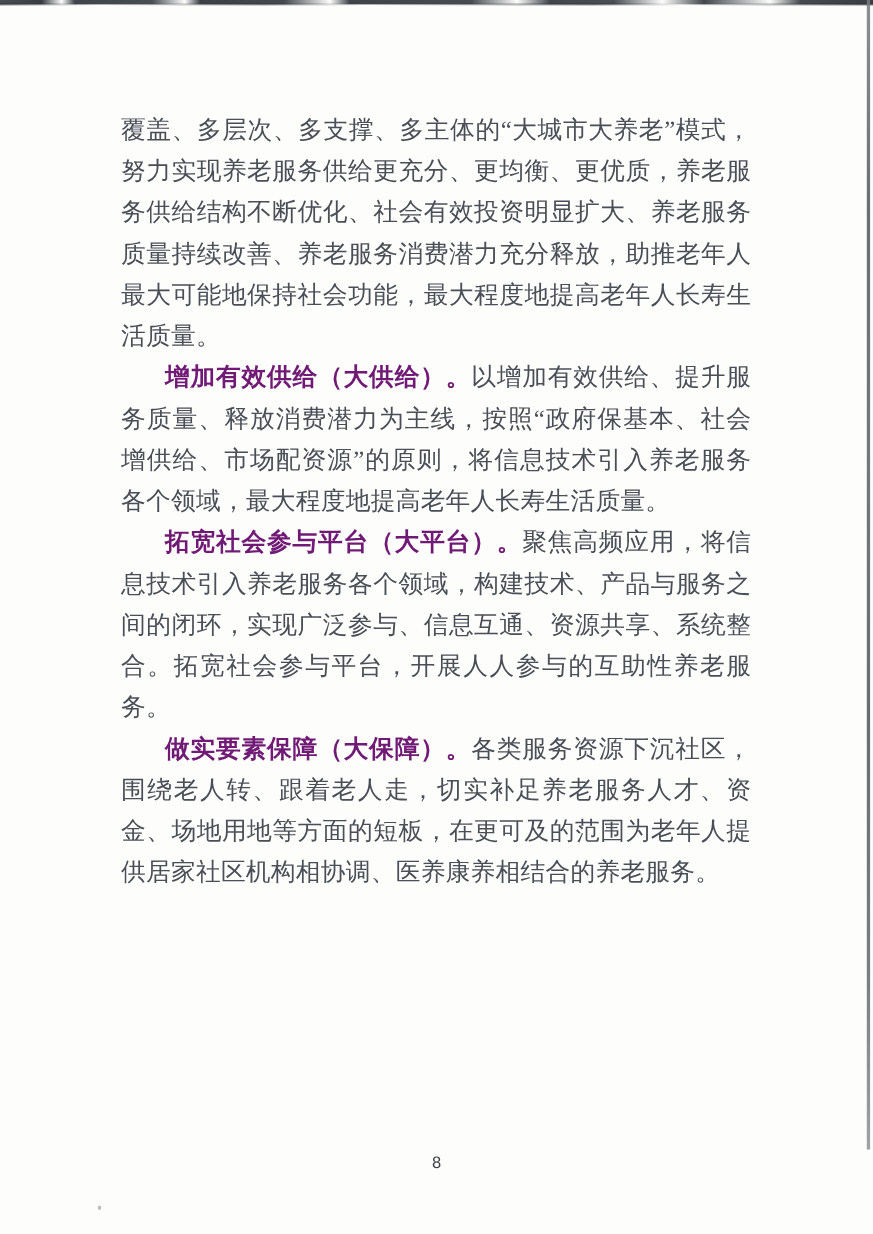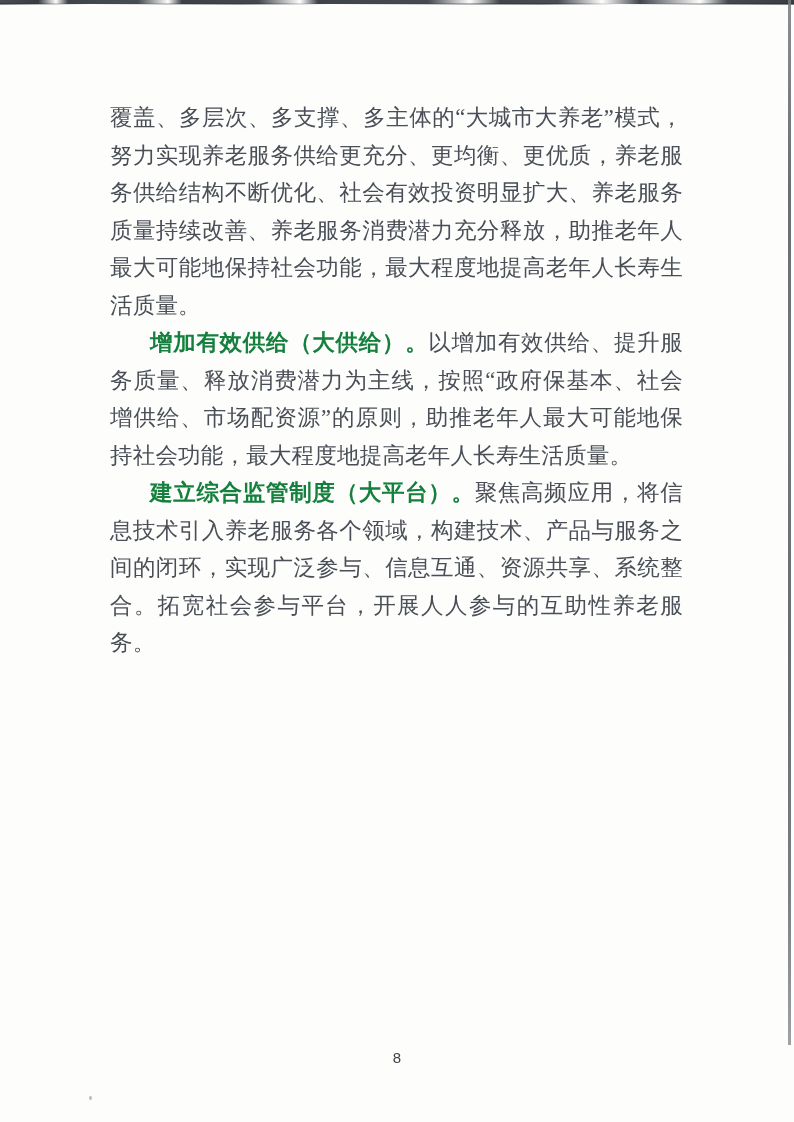--- a/index.html
+++ b/index.html
@@ -72,21 +72,21 @@
   .para {
     margin: 0;
     padding: 0;
     text-indent: 40px;
   }
   .para.no-indent {
     text-indent: 0;
   }
   .lead {
     font-weight: 700;
-    color: #15803d;
+    color: #701a75;
   }
   .page-number {
     position: absolute;
     top: 1049px;
     left: 0;
     width: 794px;
     text-align: center;
     font-size: 15px;
     color: #3f4347;
     font-family: "Liberation Sans", "DejaVu Sans", sans-serif;
@@ -98,23 +98,24 @@
 <div class="page">
 
   <div class="artifact-top"></div>
   <div class="artifact-top-2"></div>
   <div class="artifact-right"></div>
   <div class="artifact-speck"></div>
 
   <div class="content">
     <p class="para no-indent"><span class="lead"></span><span>覆盖、多层次、多支撑、多主体的“大城市大养老”模式，努力实现养老服务供给更充分、更均衡、更优质，养老服务供给结构不断优化、社会有效投资明显扩大、养老服务质量持续改善、养老服务消费潜力充分释放，助推老年人最大可能地保持社会功能，最大程度地提高老年人长寿生活质量。</span></p>
 
-    <p class="para"><span class="lead">增加有效供给（大供给）。</span><span>以增加有效供给、提升服务质量、释放消费潜力为主线，按照“政府保基本、社会增供给、市场配资源”的原则，助推老年人最大可能地保持社会功能，最大程度地提高老年人长寿生活质量。</span></p>
+    <p class="para"><span class="lead">增加有效供给（大供给）。</span><span>以增加有效供给、提升服务质量、释放消费潜力为主线，按照“政府保基本、社会增供给、市场配资源”的原则，将信息技术引入养老服务各个领域，最大程度地提高老年人长寿生活质量。</span></p>
 
-    <p class="para"><span class="lead">建立综合监管制度（大平台）。</span><span>聚焦高频应用，将信息技术引入养老服务各个领域，构建技术、产品与服务之间的闭环，实现广泛参与、信息互通、资源共享、系统整合。拓宽社会参与平台，开展人人参与的互助性养老服务。</span></p>
+    <p class="para"><span class="lead">拓宽社会参与平台（大平台）。</span><span>聚焦高频应用，将信息技术引入养老服务各个领域，构建技术、产品与服务之间的闭环，实现广泛参与、信息互通、资源共享、系统整合。拓宽社会参与平台，开展人人参与的互助性养老服务。</span></p>
 
+    <p class="para"><span class="lead">做实要素保障（大保障）。</span><span>各类服务资源下沉社区，围绕老人转、跟着老人走，切实补足养老服务人才、资金、场地用地等方面的短板，在更可及的范围为老年人提供居家社区机构相协调、医养康养相结合的养老服务。</span></p>
 
 
   </div>
 
   <div class="page-number">8</div>
 
 </div>
 
 </body></html>

